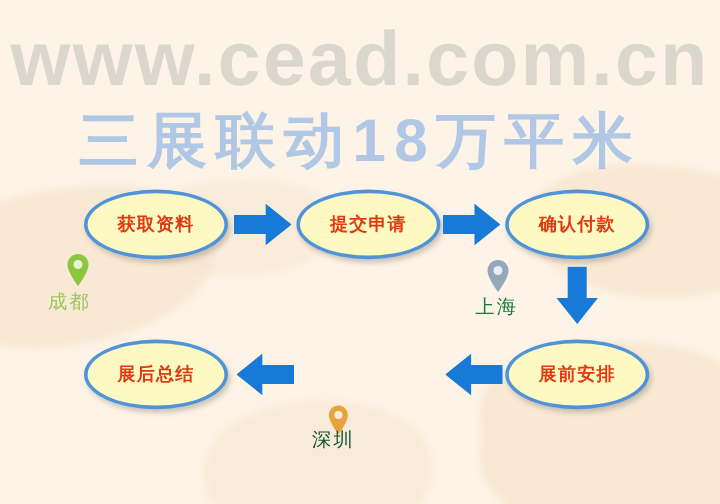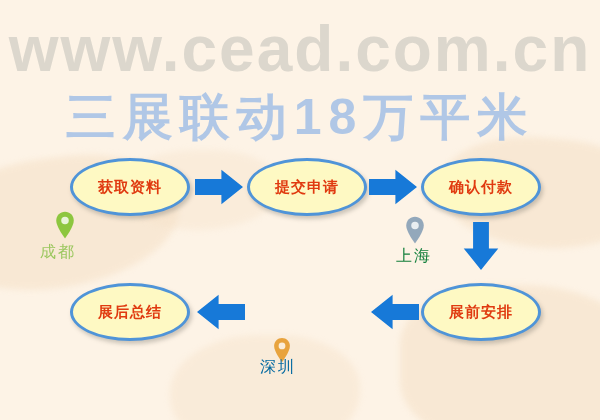--- a/index.html
+++ b/index.html
@@ -55,21 +55,21 @@
   .a5{left:197px;top:294px;}
 
   
   .pin{position:absolute;line-height:0;}
   .pin-chengdu{left:55px;top:210px;}
   .pin-shanghai{left:405px;top:215px;}
   .pin-shenzhen{left:273px;top:337px;}
   .city{position:absolute;font-weight:normal;font-size:16px;letter-spacing:2px;}
   .city-chengdu{left:40px;top:242px;color:#9bc75f;}
   .city-shanghai{left:396px;top:246px;color:#15803d;}
-  .city-shenzhen{left:260px;top:357px;color:#0369a1;}
+  .city-shenzhen{left:260px;top:357px;color:#14532d;}
 </style>
 </head>
 <body>
 
 <div class="stage">
 
   <div class="blob blob1"></div>
   <div class="blob blob2"></div>
   <div class="blob blob3"></div>
   <div class="blob blob4"></div>

